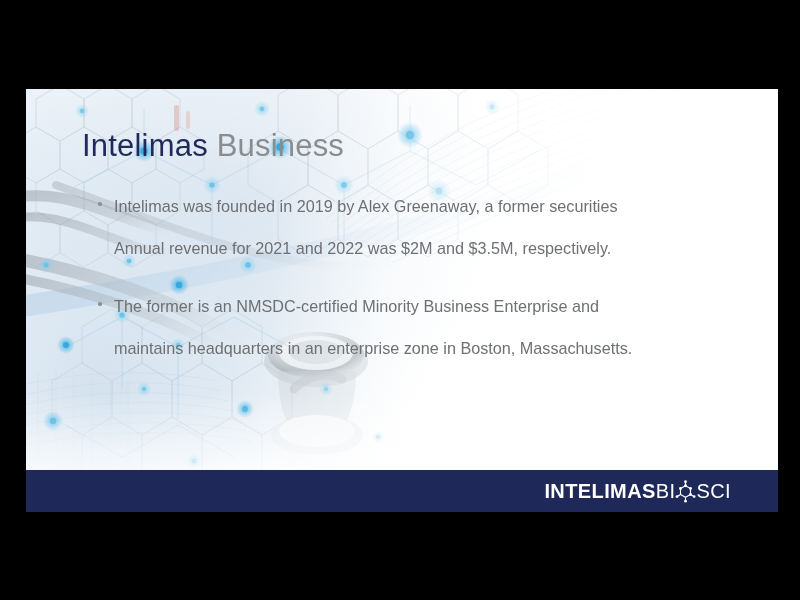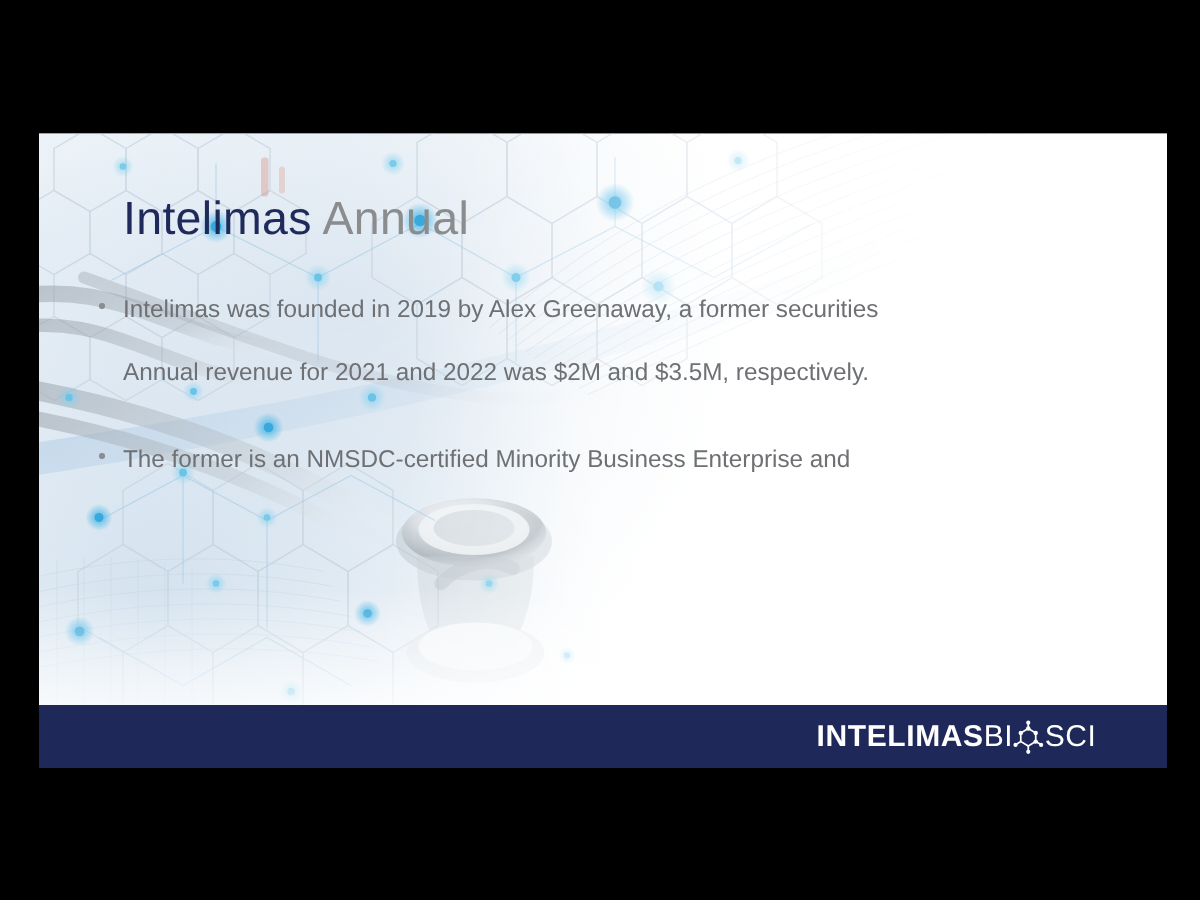--- a/index.html
+++ b/index.html
@@ -84,21 +84,21 @@
     line-height: 1.15;
     letter-spacing: 0.2px;
     white-space: nowrap;
   }
   #title .t-strong { color: #1f2a5a; }
   #title .t-light  { color: #8a8c8e; }
 
   
   #body {
     position: absolute;
-    left: 40px;
+    left: 72px;
     top: 96px;
     width: 676px;
   }
   .bullet-block {
     position: relative;
     color: #6e7073;
     font-size: 16.2px;
     line-height: 42px;
   }
   .bullet-block + .bullet-block { margin-top: 16px; }
@@ -383,37 +383,38 @@
           </g>
 
         </g>
       </svg>
 
       <div class="bg-fade-right"></div>
       <div class="bg-fade-bottom"></div>
     </div>
 
     <div id="title">
-      <span class="t-strong">Intelimas</span><span class="t-light"> Annual</span>
+      <span class="t-strong">Intelimas</span><span class="t-light"> Business</span>
     </div>
 
     <div id="body">
 
       <div class="bullet-block">
         <span class="bullet-dot"></span>
         <div class="bullet-lines">
           <div class="bline">Intelimas was founded in 2019 by Alex Greenaway, a former securities</div>
           <div class="bline">Annual revenue for 2021 and 2022 was $2M and $3.5M, respectively.</div>
         </div>
       </div>
 
       <div class="bullet-block">
         <span class="bullet-dot"></span>
         <div class="bullet-lines">
           <div class="bline">The former is an NMSDC-certified Minority Business Enterprise and</div>
+          <div class="bline">maintains headquarters in an enterprise zone in Boston, Massachusetts.</div>
         </div>
       </div>
 
     </div>
 
     <div id="footer">
       <div id="logo">
         <span class="logo-strong">INTELIMAS</span>
           <span class="logo-light">BI</span>
           <span class="logo-mol">

